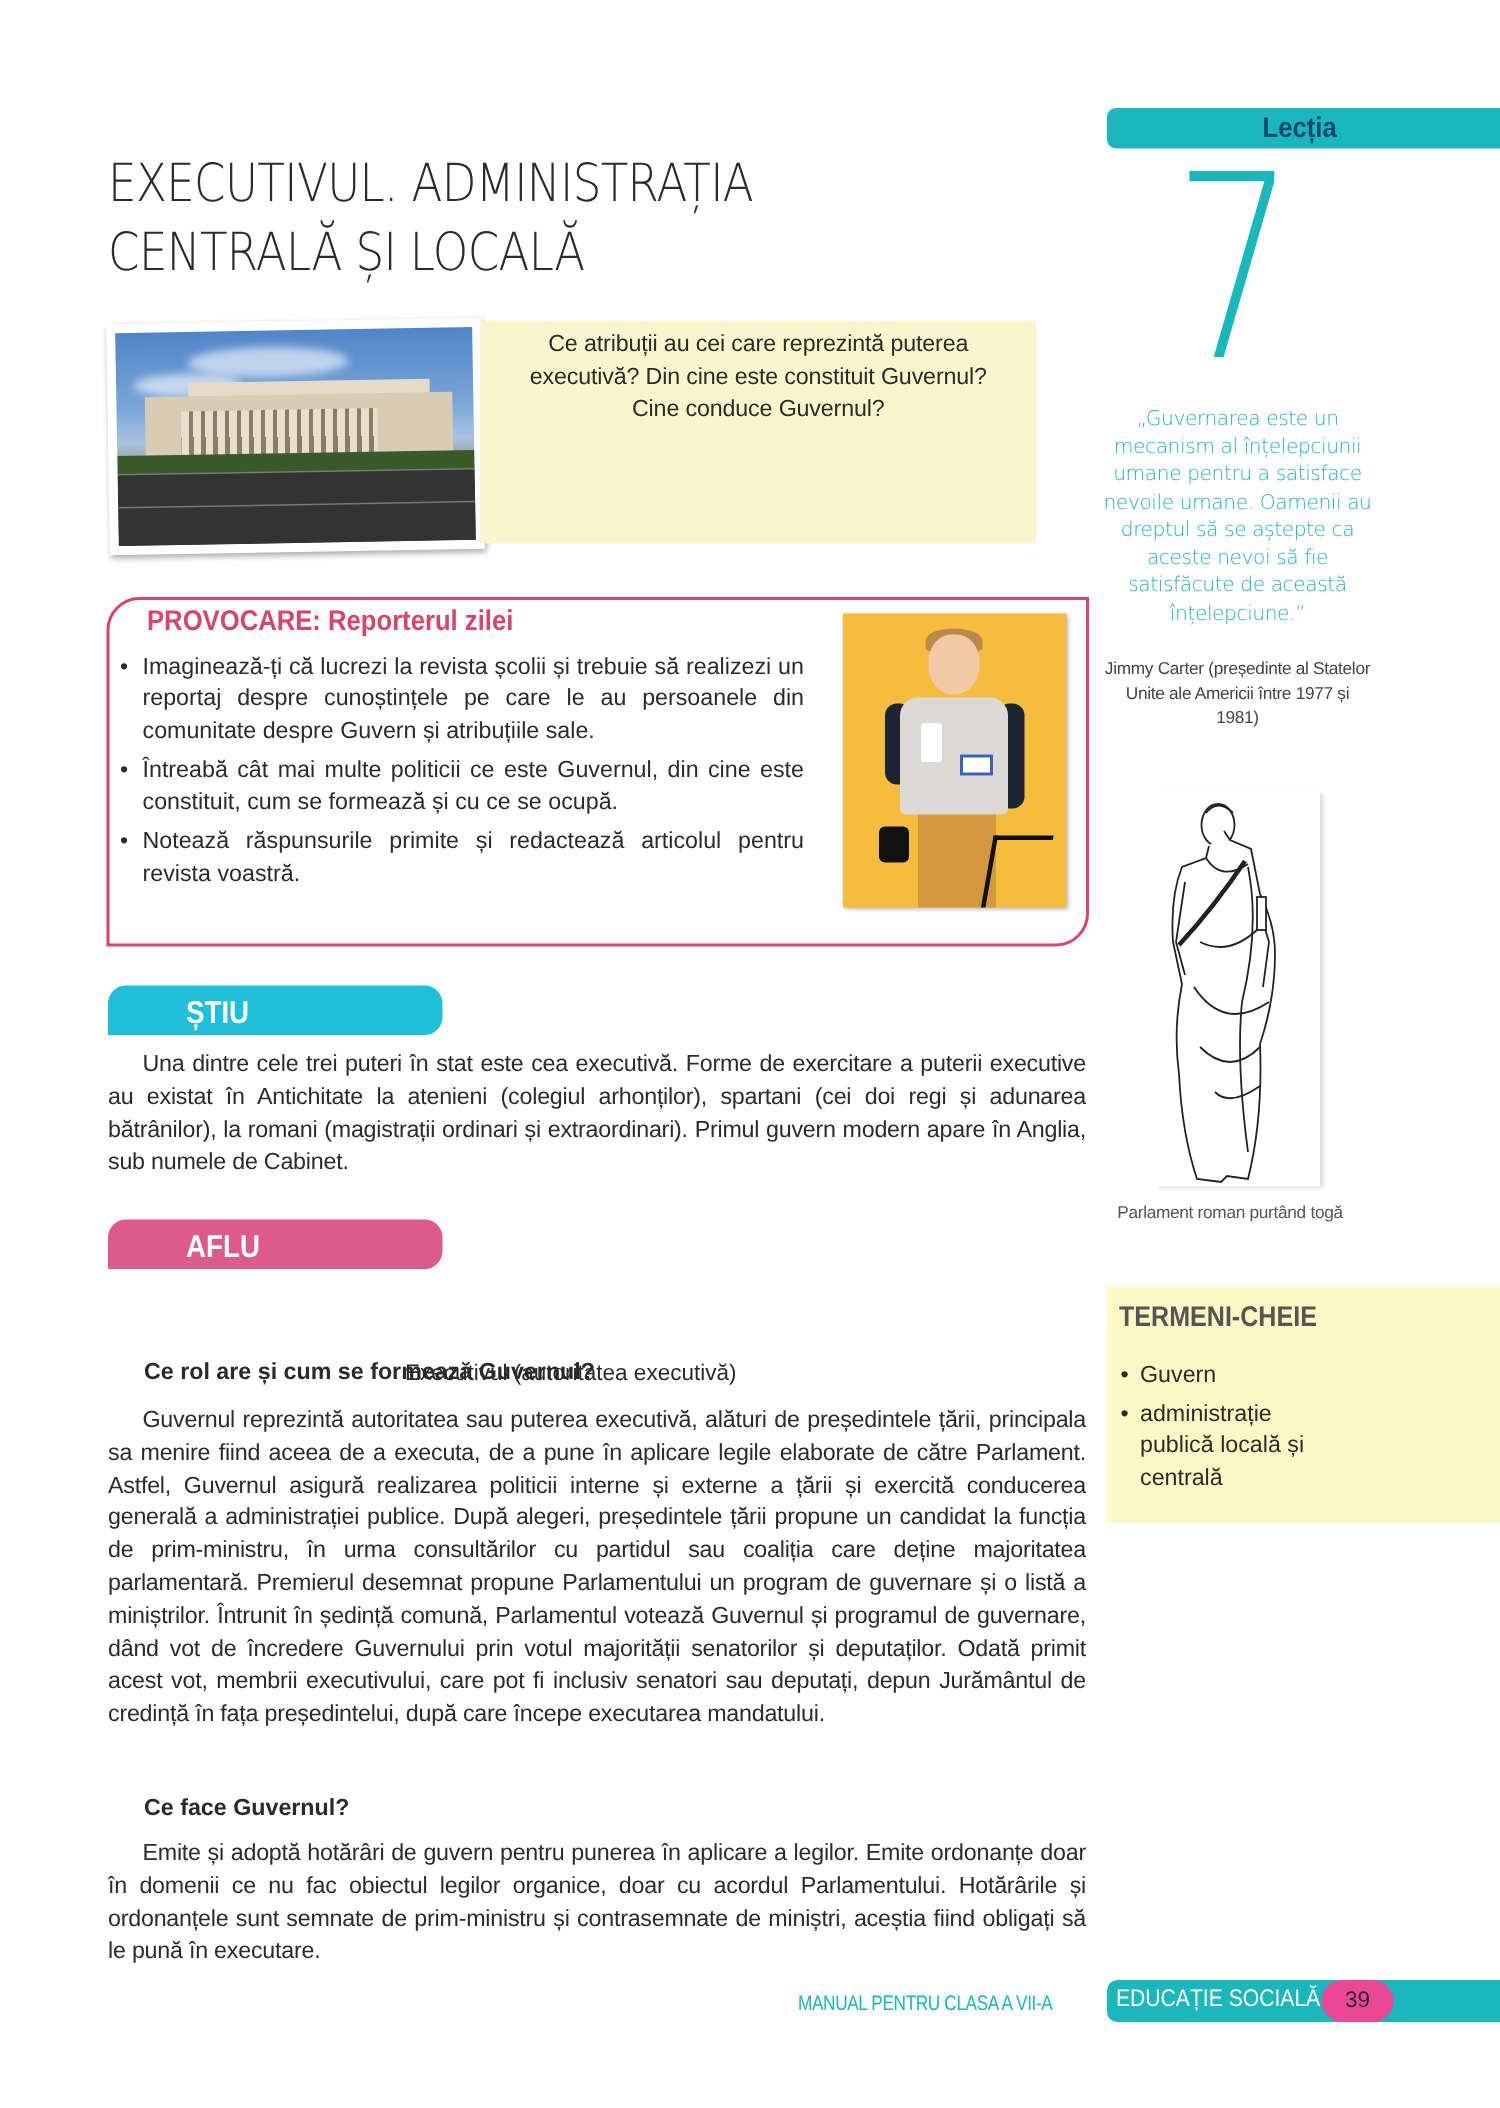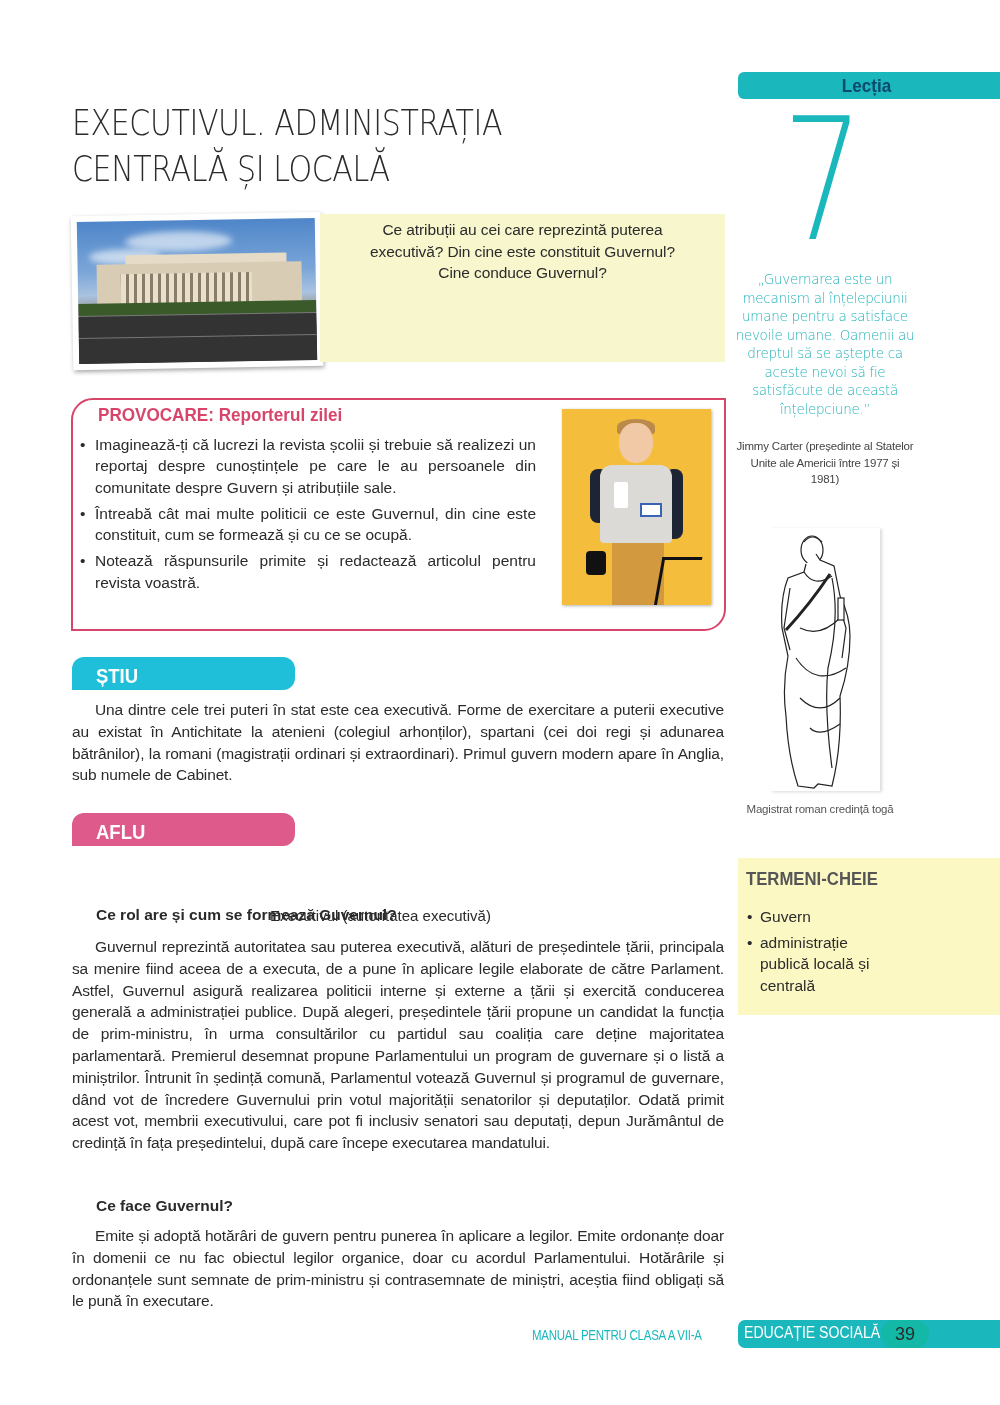--- a/index.html
+++ b/index.html
@@ -59,21 +59,21 @@
   .bldg-main { position: absolute; left: 8%; top: 30%; width: 86%; height: 35%; background: #d9ccb5; }
   .bldg-top { position: absolute; left: 20%; top: 24%; width: 68%; height: 8%; background: #e5dbc6; }
   .cols { position: absolute; left: 18%; top: 37%; width: 55%; height: 23%;
     background: repeating-linear-gradient(90deg, #e8dfcc 0 5px, #8a7d68 5px 8px); }
   .trees { position: absolute; left: 0; top: 58%; width: 100%; height: 8%; background: #3a5a2a; }
   .road { position: absolute; left: 0; top: 67%; width: 100%; height: 33%; background: #333; }
   .road-line { position: absolute; left: 0; top: 82%; width: 100%; height: 1px; background: #777; }
 
   
   .question-box {
-    left: 320px; top: 214px; width: 405px; height: 148px;
+    left: 320px; top: 214px; width: 371px; height: 148px;
     background: #f7f6cd; text-align: center;
     font-size: 15.5px; line-height: 21.5px; color: #2b2b2b; padding-top: 5px;
     letter-spacing: -0.1px;
   }
 
   
   .provocare-box {
     left: 71px; top: 398px; width: 655px; height: 233px;
     border: 2px solid #d8456b; border-radius: 14px 0 14px 0;
     border-top-left-radius: 22px;
@@ -106,21 +106,21 @@
   .boy-pants { position: absolute; left: 50px; top: 130px; width: 52px; height: 70px; background: #d3993f; }
   .boy-camera { position: absolute; left: 24px; top: 142px; width: 20px; height: 24px; background: #111; border-radius: 4px; }
   .boy-tripod { position: absolute; left: 96px; top: 148px; width: 40px; height: 50px;
     border-left: 3px solid #111; border-top: 3px solid #111; transform: skewX(-10deg); }
 
   
   .sec-tab {
     left: 72px; width: 223px; height: 33px; color: #fff;
     border-radius: 14px 14px 14px 0;
     border-bottom-left-radius: 0;
-    font-size: 21px; font-weight: bold; padding-left: 24px; line-height: 38px;
+    font-size: 21px; font-weight: bold; padding-left: 52px; line-height: 38px;
   }
   .sec-tab span { display: inline-block; transform: scaleX(0.88); transform-origin: left center; }
   .tab-stiu { top: 657px; background: #1fbfd9; border-radius: 12px 12px 12px 0; }
   .tab-aflu { top: 813px; background: #de5a8a; border-radius: 12px 12px 12px 0; }
 
   .para {
     left: 72px; width: 652px; font-size: 15.5px; line-height: 21.8px;
     text-align: justify; text-indent: 23px; color: #2b2b2b;
     letter-spacing: -0.15px;
   }
@@ -159,22 +159,22 @@
   }
   .footer-bar {
     left: 738px; top: 1320px; width: 262px; height: 28px;
     background: #1ab7bd; border-radius: 7px 0 0 7px;
   }
   .footer-subject {
     left: 744px; top: 1324px; font-size: 16px; color: #fff;
     transform: scaleX(0.88); transform-origin: left top;
   }
   .footer-page {
-    left: 881px; top: 1320px; width: 48px; height: 28px; background: #14b8a6;
-    border-radius: 14px; text-align: center; line-height: 28px; font-size: 18px; color: #2b2b2b;
+    left: 881px; top: 1320px; width: 48px; height: 28px; background: #ec4899;
+    border-radius: 14px; text-align: center; line-height: 28px; font-size: 15px; color: #2b2b2b;
   }
 </style>
 </head>
 <body>
 
 <div class="abs page-title">
   <div>EXECUTIVUL. ADMINISTRAȚIA</div>
   <div>CENTRALĂ ȘI LOCALĂ</div>
 </div>
 
@@ -242,21 +242,21 @@
       <path d="M30 100 q20 10 40 -10"></path>
       <path d="M26 130 q20 30 50 10"></path>
       <path d="M30 170 q20 20 40 0"></path>
       <path d="M40 200 q10 10 30 -4"></path>
       <path d="M70 80 l6 20 l-4 30"></path>
       <rect x="68" y="70" width="6" height="22" fill="#fff"></rect>
       <path d="M20 60 l-6 40 l6 22"></path>
     </g>
   </svg>
 </div>
-<div class="abs roman-caption">Magistrat roman credință togă</div>
+<div class="abs roman-caption">Parlament roman purtând togă</div>
 
 <div class="abs sec-tab tab-aflu"><span>AFLU</span></div>
 <div class="abs subheading">Executivul (autoritatea executivă)</div>
 <div class="abs q-heading" style="top:906px;">Ce rol are și cum se formează Guvernul?</div>
 <div class="abs para" style="top:936px;">Guvernul reprezintă autoritatea sau puterea executivă, alături de președintele țării, principala sa menire fiind aceea de a executa, de a pune în aplicare legile elaborate de către Parlament. Astfel, Guvernul asigură realizarea politicii interne și externe a țării și exercită conducerea generală a administrației publice. După alegeri, președintele țării propune un candidat la funcția de prim-ministru, în urma consultărilor cu partidul sau coaliția care deține majoritatea parlamentară. Premierul desemnat propune Parlamentului un program de guvernare și o listă a miniștrilor. Întrunit în ședință comună, Parlamentul votează Guvernul și programul de guvernare, dând vot de încredere Guvernului prin votul majorității senatorilor și deputaților. Odată primit acest vot, membrii executivului, care pot fi inclusiv senatori sau deputați, depun Jurământul de credință în fața președintelui, după care începe executarea mandatului.</div>
 <div class="abs q-heading" style="top:1197px;">Ce face Guvernul?</div>
 <div class="abs para" style="top:1225px;">Emite și adoptă hotărâri de guvern pentru punerea în aplicare a legilor. Emite ordonanțe doar în domenii ce nu fac obiectul legilor organice, doar cu acordul Parlamentului. Hotărârile și ordonanțele sunt semnate de prim-ministru și contrasemnate de miniștri, aceștia fiind obligați să le pună în executare.</div>
 
 <div class="abs terms-box"></div>
 <div class="abs terms-title">TERMENI-CHEIE</div>

